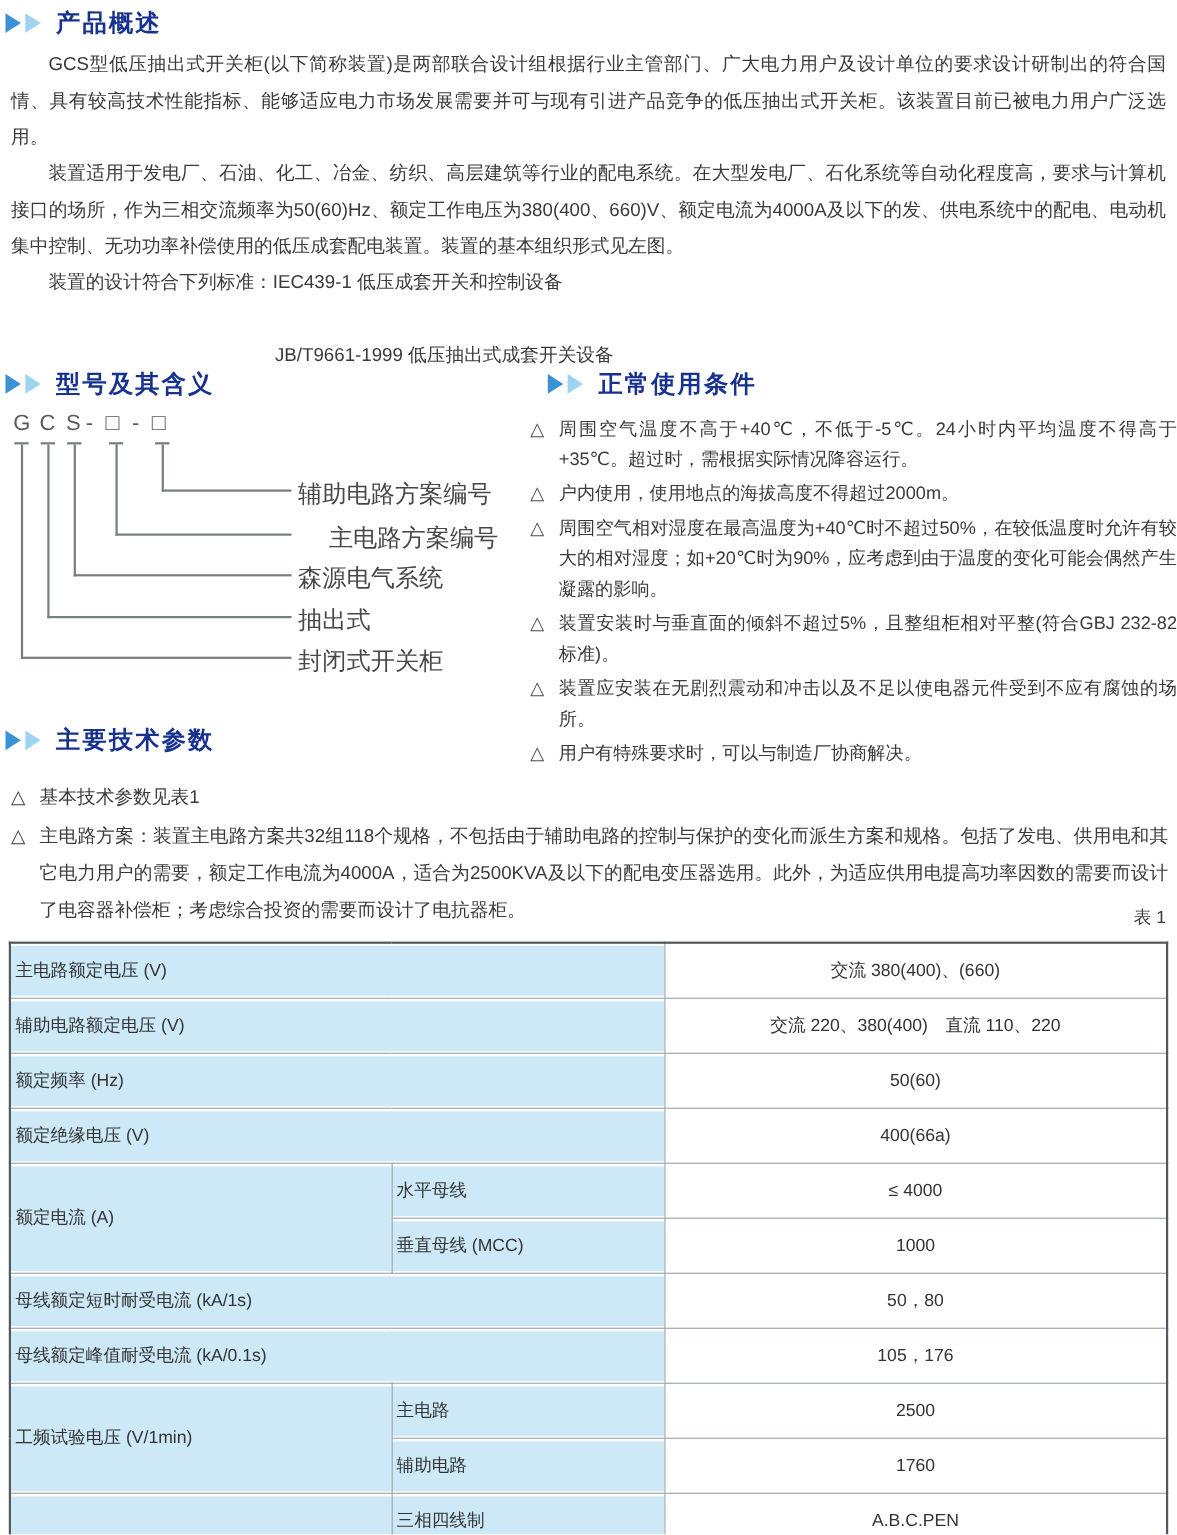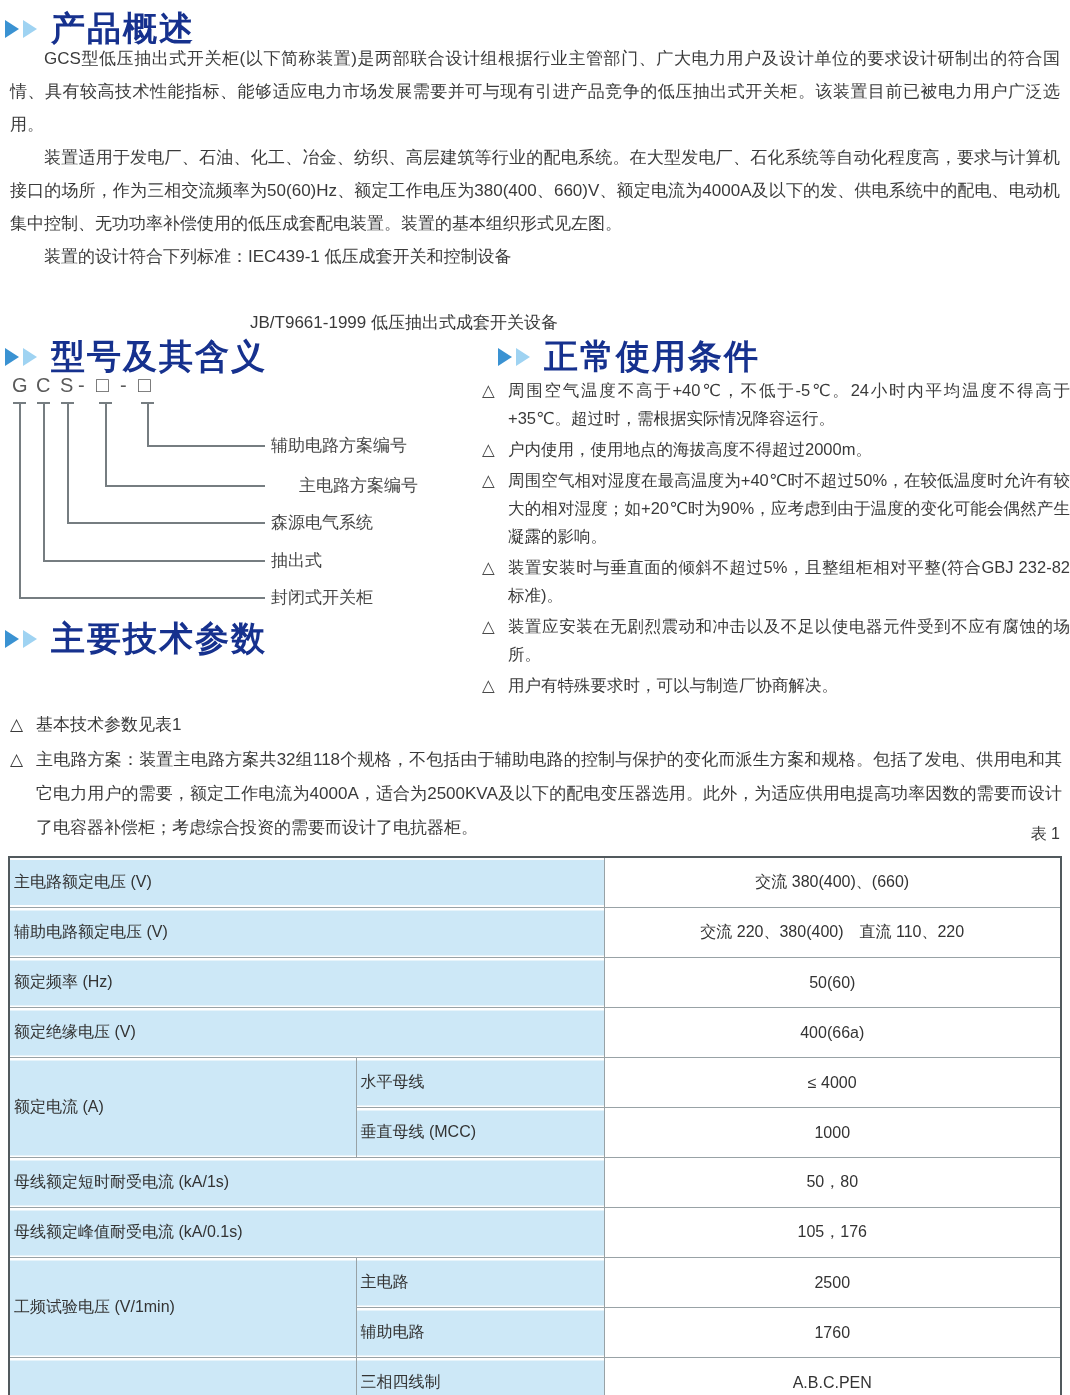--- a/index.html
+++ b/index.html
@@ -6,32 +6,32 @@
   .page {
     position:relative; width:1070px; height:1395px; margin:0 auto;
     background:#fff; overflow:hidden;
     font-family:"Liberation Sans","DejaVu Sans",sans-serif;
     color:#3a3a3a;
   }
   
   .sec-head { position:absolute; display:flex; align-items:center; }
   .tri { width:0; height:0; border-top:9px solid transparent; border-bottom:9px solid transparent; border-left:14px solid #3a92d2; }
   .tri.t2 { border-left-color:#9fd3f2; margin-left:4px; }
-  .sec-title { margin-left:14px; font-size:34px; font-weight:bold; color:#16318e; letter-spacing:2px; }
+  .sec-title { margin-left:14px; font-size:22px; font-weight:bold; color:#16318e; letter-spacing:2px; }
   
   .para { position:absolute; font-size:17px; line-height:33px; text-align:justify; color:#3a3a3a; }
   .indent { text-indent:2em; }
   .std-line { position:absolute; font-size:17px; line-height:33px; color:#3a3a3a; }
   
   .diagram { position:absolute; left:8px; top:372px; width:462px; height:252px; }
   .mc { position:absolute; top:0; font-size:20px; color:#5a5a5a; line-height:26px; }
   .mc.box { font-size:21px; }
   .tick { position:absolute; width:13px; height:2px; background:#767d81; top:30px; }
   .lline { position:absolute; top:32px; border-left:2px solid #767d81; border-bottom:2px solid #767d81; }
-  .dlabel { position:absolute; left:263px; font-size:17px; color:#474747; white-space:nowrap; }
+  .dlabel { position:absolute; left:263px; font-size:22px; color:#474747; white-space:nowrap; }
   
   .bullets { position:absolute; left:482px; top:376px; width:588px; }
   .bullet { position:relative; padding-left:26px; font-size:16.5px; line-height:28px; margin-bottom:3px; text-align:justify; }
   .bullet .marker { position:absolute; left:0; top:0; color:#4a4a4a; }
   .note { position:absolute; font-size:17px; line-height:34px; text-align:justify; }
   .note .marker { position:absolute; left:0; top:0; }
   .note .ntext { display:block; padding-left:26px; }
   
   .tbl-caption { position:absolute; right:10px; top:824px; font-size:16px; color:#3a3a3a; }
   table.tech {
@@ -126,21 +126,21 @@
     <div class="bullet">
       <span class="marker">△</span>
       <span>装置应安装在无剧烈震动和冲击以及不足以使电器元件受到不应有腐蚀的场所。</span>
     </div>
     <div class="bullet">
       <span class="marker">△</span>
       <span>用户有特殊要求时，可以与制造厂协商解决。</span>
     </div>
   </div>
 
-  <div class="sec-head" style="left:5px; top:616px;">
+  <div class="sec-head" style="left:5px; top:658px;">
     <span class="tri t1"></span>
     <span class="tri t2"></span>
     <span class="sec-title">主要技术参数</span>
   </div>
 
   <div class="note" style="left:10px; top:708px; width:1052px;">
     <span class="marker">△</span>
     <span class="ntext">基本技术参数见表1</span>
   </div>
 

